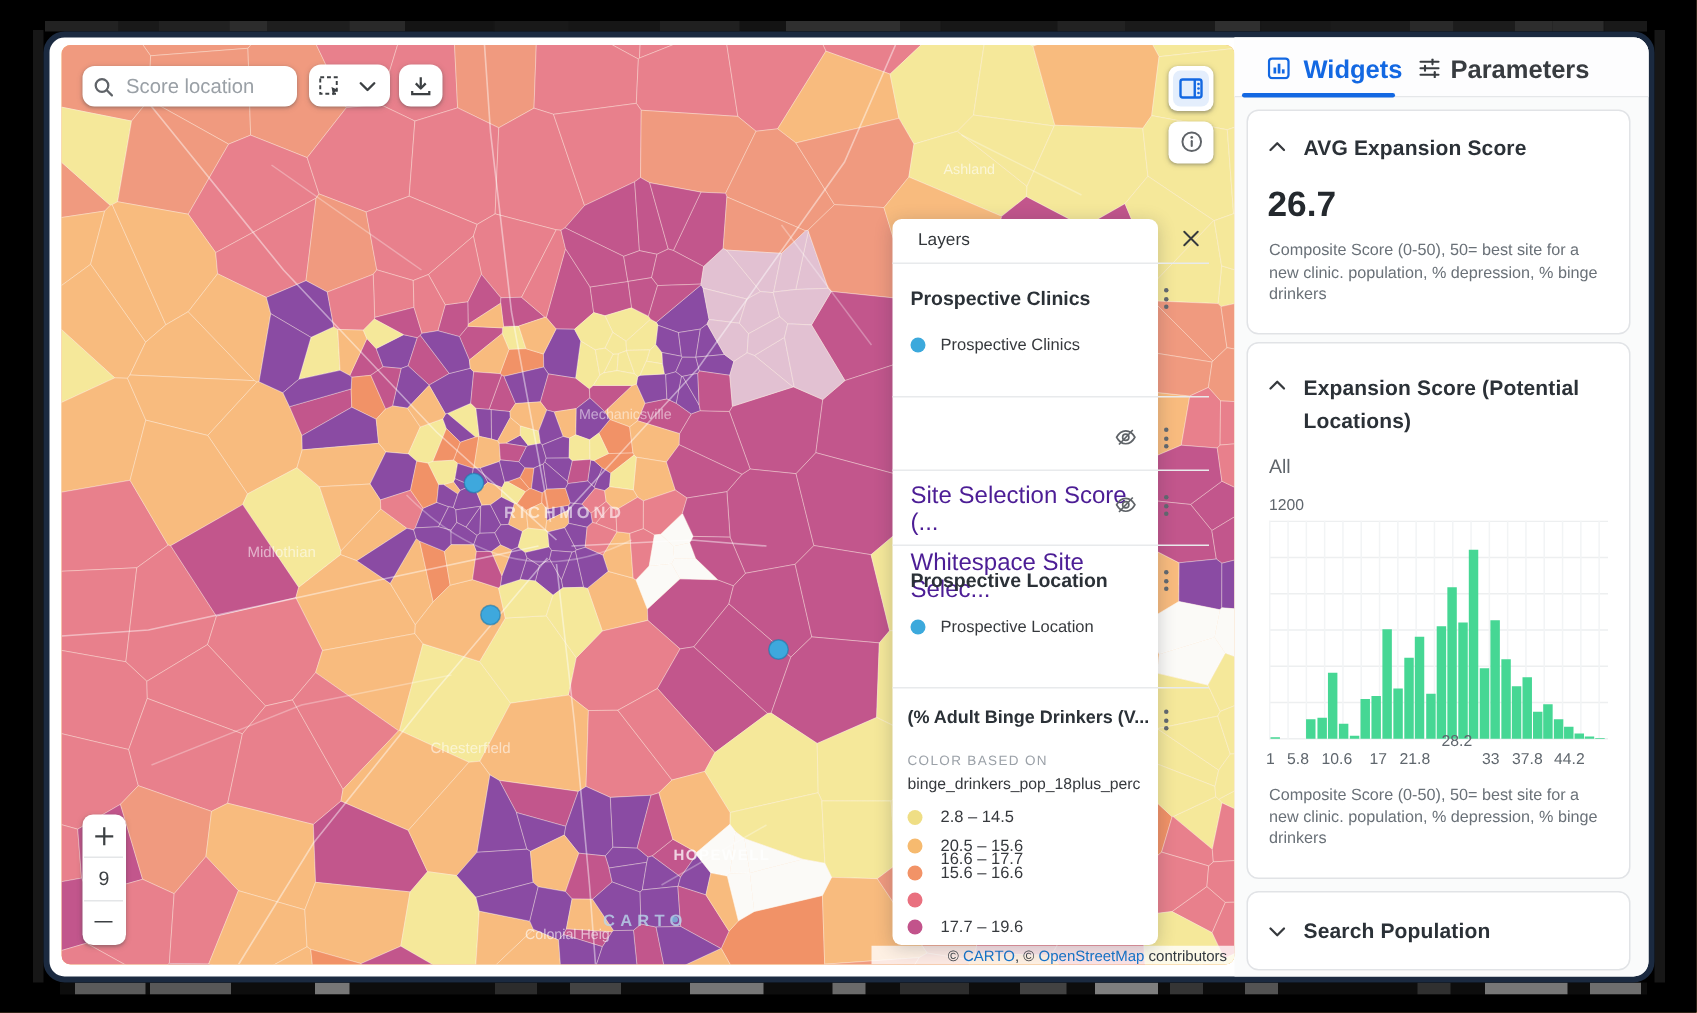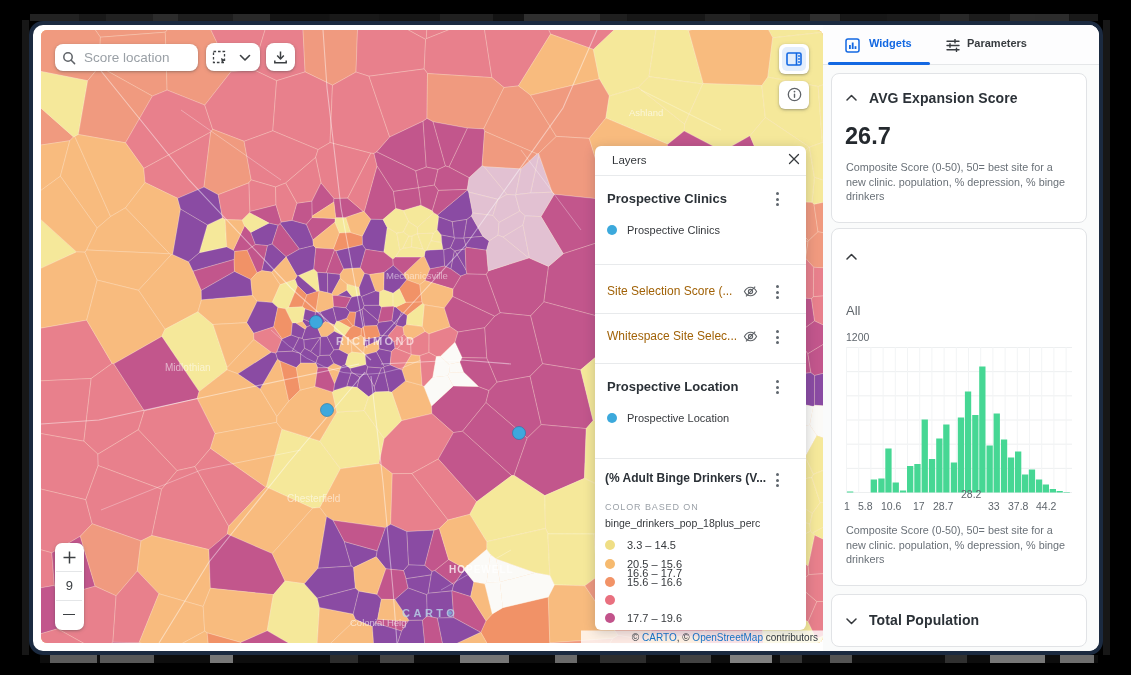--- a/index.html
+++ b/index.html
@@ -9,33 +9,33 @@
   .abs { position:absolute; }
   #win { left:29px; top:21px; width:1074px; height:634px; background:#fff;
          border:4px solid #1B2A40; border-radius:14px; }
   #mapwrap { left:41px; top:30px; width:782px; height:613px; border-radius:6px;
              overflow:hidden; background:#F8BB7E; }
   
   #sidebar { left:823px; top:25px; width:276px; height:626px; background:#FAFBFB;
              border-radius:0 10px 10px 0; }
   #tabbar { left:823px; top:25px; width:276px; height:40px; background:#FDFDFE;
             border-bottom:1px solid #E5E7E9; border-radius:0 10px 0 0; }
-  .tabtxt { font-size:11px; font-weight:bold; }
+  .tabtxt { font-size:17px; font-weight:bold; }
   #tabline { left:828px; top:62px; width:102px; height:3px; background:#1368E2; border-radius:2px; }
   .card { position:absolute; background:#fff; border:1px solid #E1E3E6; border-radius:8px; }
   .ctitle { position:absolute; font-size:14px; font-weight:bold; color:#2B3137; letter-spacing:0.1px; }
   .cdesc { position:absolute; font-size:10.8px; color:#6A7178; line-height:14.6px; }
   .gray11 { position:absolute; font-size:13px; color:#60666C; }
   .xlab { position:absolute; font-size:10.5px; color:#5F666D; }
   
-  #layers { left:595px; top:146px; width:211px; height:484px; background:#fff;
+  #layers { left:595px; top:146px; width:177px; height:484px; background:#fff;
             border-radius:6px; box-shadow:0 2px 12px rgba(30,40,60,0.22); }
   .ldiv { position:absolute; left:0; width:211px; height:1px; background:#E8EAEC; }
   .ltitle { position:absolute; left:12px; font-size:13px; font-weight:bold; color:#2B3137; }
-  .lgray { position:absolute; left:12px; font-size:12px; color:#a16207; }
+  .lgray { position:absolute; left:12px; font-size:16px; color:#4c1d95;margin-top:38px; }
   .llab { position:absolute; left:32px; font-size:11px; color:#36393D; }
   .kebab { position:absolute; left:181px; width:3px; }
   .kebab i { display:block; width:3px; height:3px; border-radius:50%; background:#5F666D; margin-bottom:2.5px; }
   .ldot { position:absolute; left:12px; width:10px; height:10px; border-radius:50%; }
   
   .mbtn { position:absolute; background:#fff; border-radius:8px;
           box-shadow:0 1px 2px rgba(60,64,67,0.3), 0 1px 4px rgba(60,64,67,0.18); }
 </style>
 </head>
 <body>
@@ -660,21 +660,21 @@
 
     <div class="ltitle" style="top:325px;left:10px;font-size:12px;">(% Adult Binge Drinkers (V...</div>
     <div class="kebab" style="top:327px;">
         <i></i>
         <i></i>
         <i></i>
       </div>
     <div class="abs" style="left:10px;top:356px;font-size:9px;font-weight:normal;letter-spacing:0.9px;color:#9BA1A8;">COLOR BASED ON</div>
     <div class="abs" style="left:10px;top:371px;font-size:10.5px;color:#36393D;">binge_drinkers_pop_18plus_perc</div>
     <div class="ldot" style="top:394px;left:10px;background:#EFDE85;"></div>
-    <div class="llab" style="top:393px;">3.3 – 14.5</div>
+    <div class="llab" style="top:393px;">2.8 – 14.5</div>
     <div class="ldot" style="top:412.5px;left:10px;background:#F6BA6F;"></div>
     <div class="llab" style="top:411.5px;">20.5 – 15.6</div>
     <div class="ldot" style="top:430.5px;left:10px;background:#F29367;"></div>
     <div class="llab" style="top:429.5px;">15.6 – 16.6</div>
     <div class="ldot" style="top:448.5px;left:10px;background:#E9707F;"></div>
     <div class="llab" style="top:421px;">16.6 – 17.7</div>
     <div class="ldot" style="top:467px;left:10px;background:#C2538B;"></div>
     <div class="llab" style="top:466px;">17.7 – 19.6</div>
   </div>
 
@@ -705,20 +705,21 @@
     <path d="M1,6 L5.5,1.5 L10,6" fill="none" stroke="#36393D" stroke-width="1.5" stroke-linecap="round" stroke-linejoin="round"></path>
   </svg>
   <div class="ctitle" style="left:869px;top:90px;">AVG Expansion Score</div>
   <div class="abs" style="left:845px;top:123px;font-size:23.5px;font-weight:bold;color:#24292E;">26.7</div>
   <div class="cdesc" style="left:846px;top:160px;white-space:nowrap;">Composite Score (0-50), 50= best site for a<br>new clinic. population, % depression, % binge<br>drinkers</div>
 
   <div class="card" style="left:831px;top:228px;width:256px;height:358px;"></div>
   <svg class="abs" style="left:846px;top:253px;" width="11" height="7" viewBox="0 0 11 7">
     <path d="M1,6 L5.5,1.5 L10,6" fill="none" stroke="#36393D" stroke-width="1.5" stroke-linecap="round" stroke-linejoin="round"></path>
   </svg>
+  <div class="ctitle" style="left:869px;top:247px;line-height:22px;">Expansion Score (Potential<br>Locations)</div>
   <div class="gray11" style="left:846px;top:303px;">All</div>
   <div class="xlab" style="left:846px;top:331px;">1200</div>
   <svg id="chart" class="abs" style="left:846px;top:347px;" width="226" height="147" viewBox="0 0 226 147">
       <line x1="0" x2="226" y1="0.50" y2="0.50" stroke="#EDEFF0" stroke-width="1"></line>
       <line x1="0" x2="226" y1="24.67" y2="24.67" stroke="#EDEFF0" stroke-width="1"></line>
       <line x1="0" x2="226" y1="48.84" y2="48.84" stroke="#EDEFF0" stroke-width="1"></line>
       <line x1="0" x2="226" y1="73.01" y2="73.01" stroke="#EDEFF0" stroke-width="1"></line>
       <line x1="0" x2="226" y1="97.18" y2="97.18" stroke="#EDEFF0" stroke-width="1"></line>
       <line x1="0" x2="226" y1="121.35" y2="121.35" stroke="#EDEFF0" stroke-width="1"></line>
       <line x1="0" x2="226" y1="145.52" y2="145.52" stroke="#EDEFF0" stroke-width="1"></line>
@@ -768,25 +769,25 @@
       <rect x="189.9" y="132.50" width="6.3" height="13" fill="#46D794"></rect>
       <rect x="196.7" y="137.50" width="6.3" height="8" fill="#46D794"></rect>
       <rect x="203.7" y="142.00" width="6.3" height="3.5" fill="#46D794"></rect>
       <rect x="210.5" y="144.00" width="6.3" height="1.5" fill="#46D794"></rect>
       <rect x="217.5" y="145.00" width="6.3" height="0.5" fill="#46D794"></rect>
     </svg>
   <div class="xlab" style="left:844px;top:500px;">1</div>
   <div class="xlab" style="left:858px;top:500px;">5.8</div>
   <div class="xlab" style="left:881px;top:500px;">10.6</div>
   <div class="xlab" style="left:913px;top:500px;">17</div>
-  <div class="xlab" style="left:933px;top:500px;">28.7</div>
+  <div class="xlab" style="left:933px;top:500px;">21.8</div>
   <div class="xlab" style="left:961px;top:488px;">28.2</div>
   <div class="xlab" style="left:988px;top:500px;">33</div>
   <div class="xlab" style="left:1008px;top:500px;">37.8</div>
   <div class="xlab" style="left:1036px;top:500px;">44.2</div>
   <div class="cdesc" style="left:846px;top:523px;white-space:nowrap;">Composite Score (0-50), 50= best site for a<br>new clinic. population, % depression, % binge<br>drinkers</div>
 
   <div class="card" style="left:831px;top:594px;width:256px;height:53px;"></div>
   <svg class="abs" style="left:846px;top:618px;" width="11" height="7" viewBox="0 0 11 7">
     <path d="M1,1 L5.5,5.5 L10,1" fill="none" stroke="#36393D" stroke-width="1.5" stroke-linecap="round" stroke-linejoin="round"></path>
   </svg>
-  <div class="ctitle" style="left:869px;top:612px;">Total Population</div>
+  <div class="ctitle" style="left:869px;top:612px;">Search Population</div>
 </div>
 
 </body></html>

